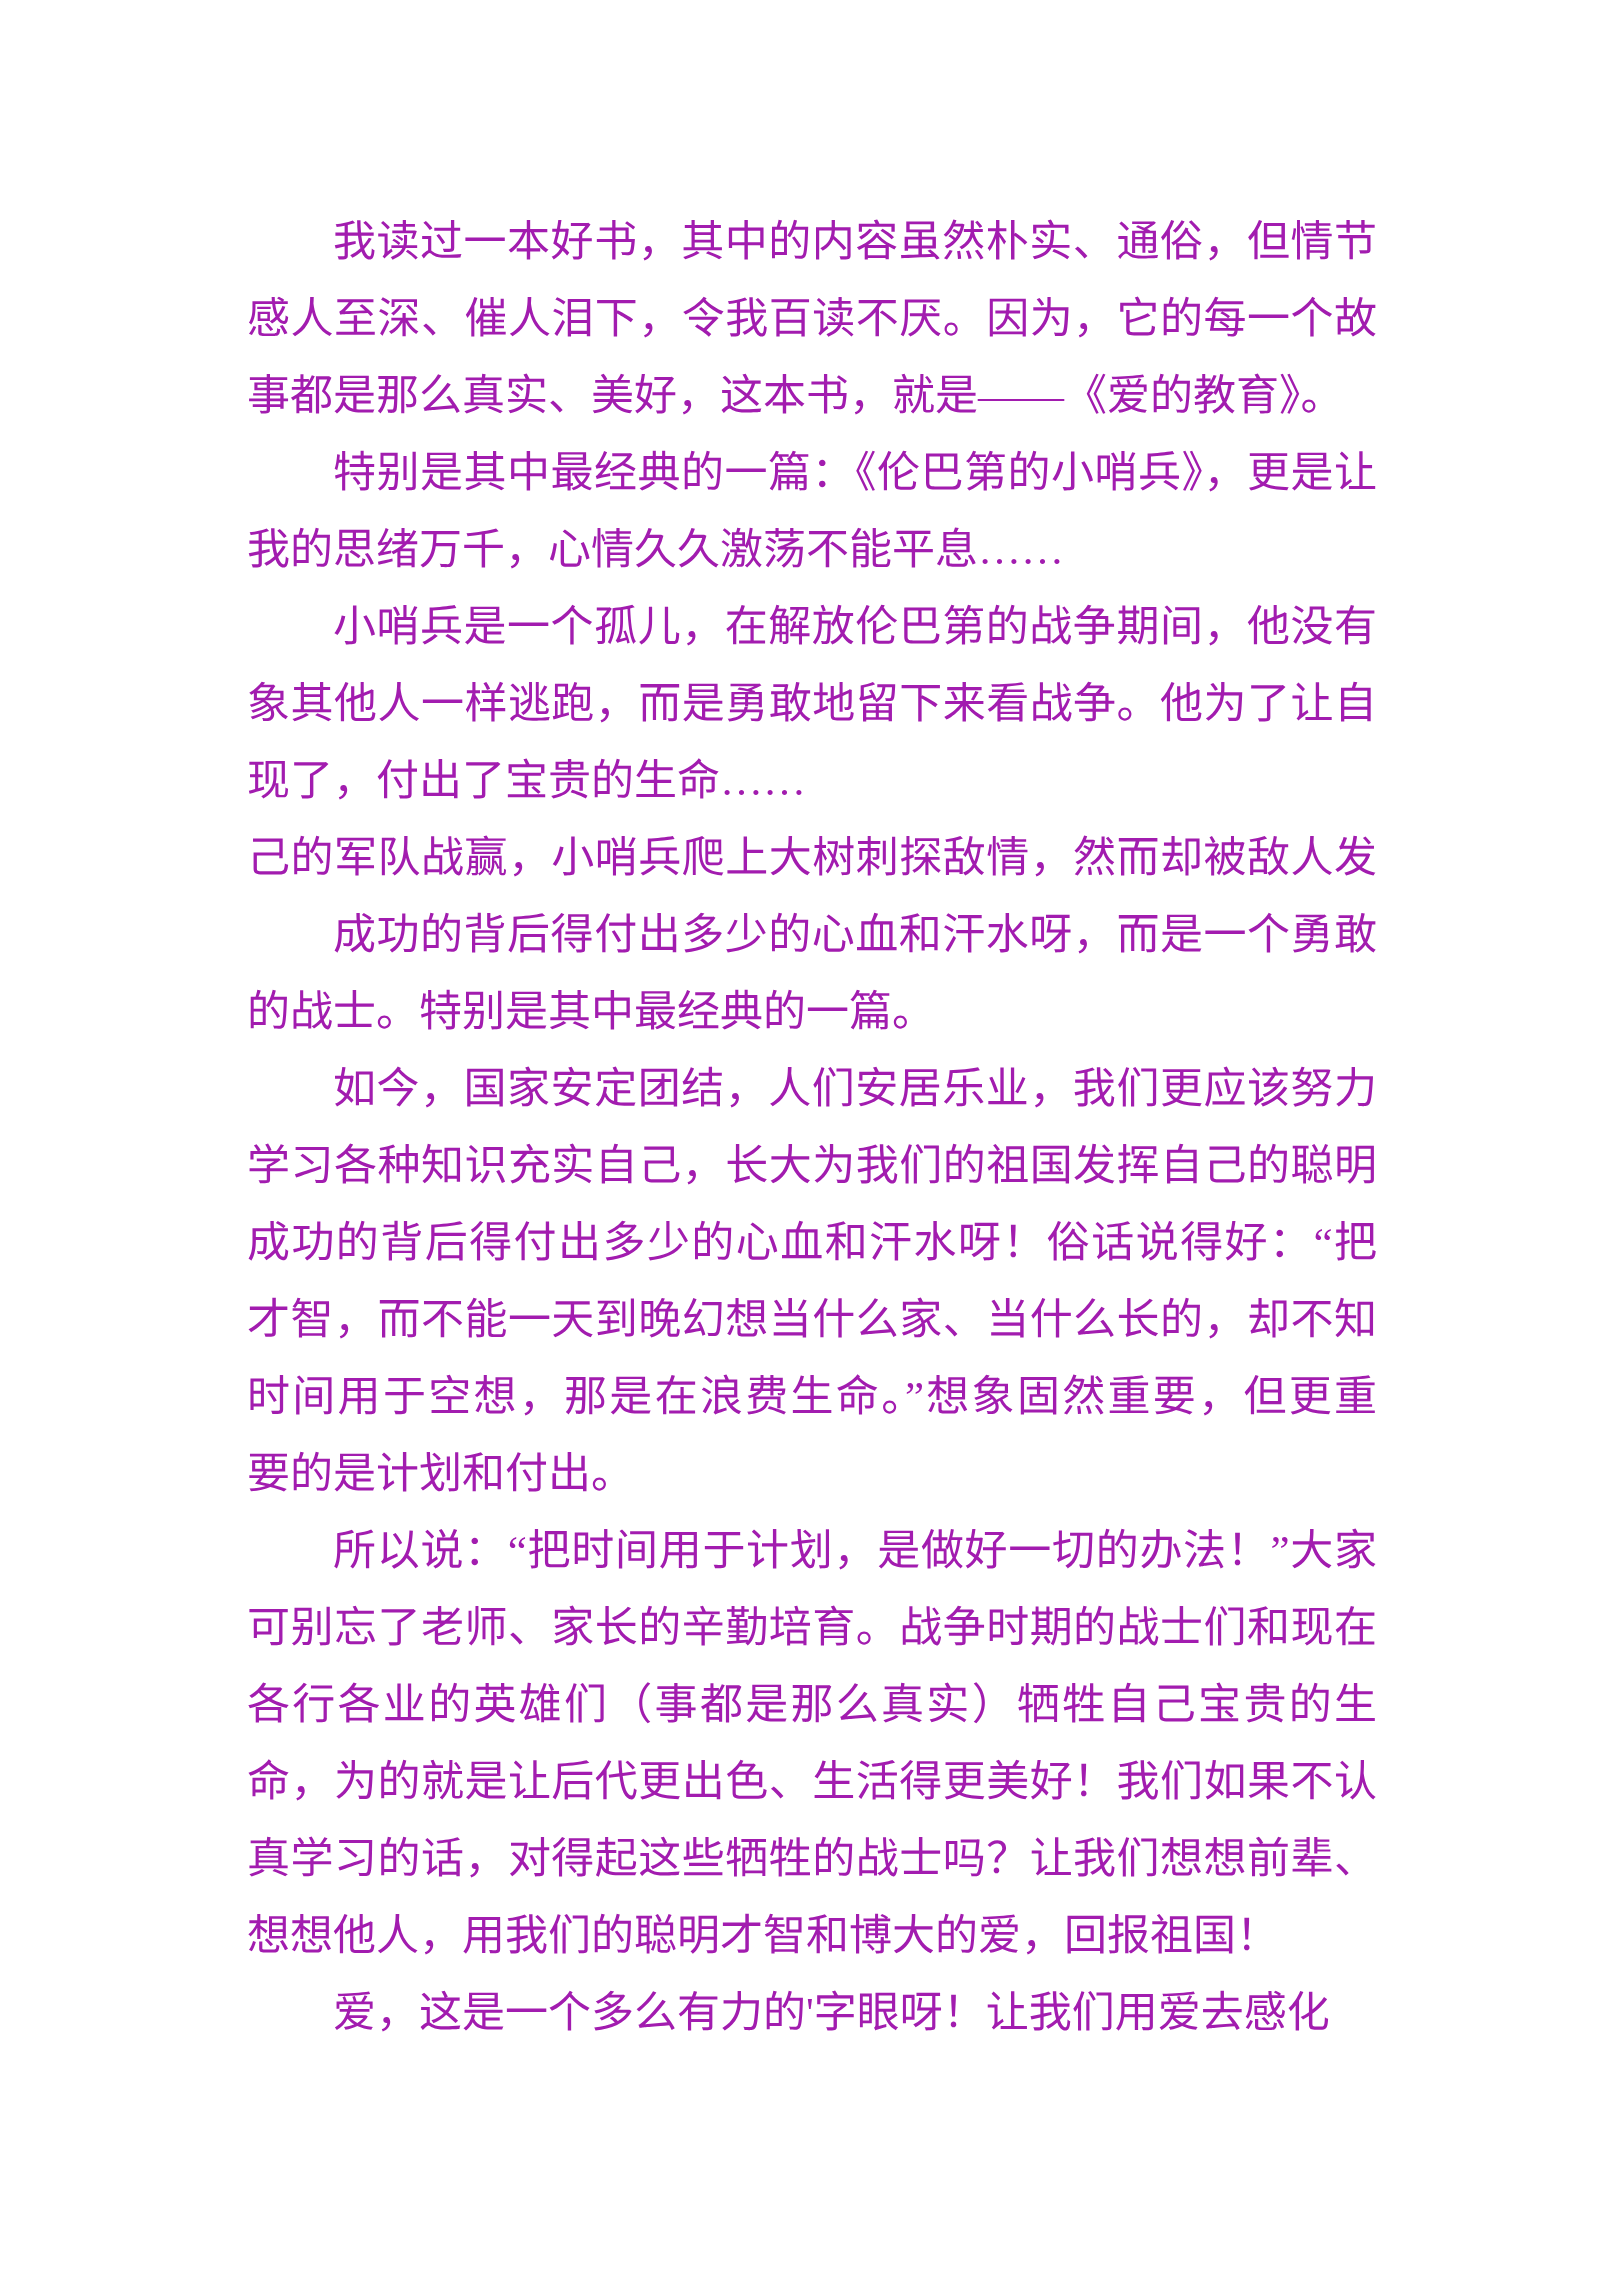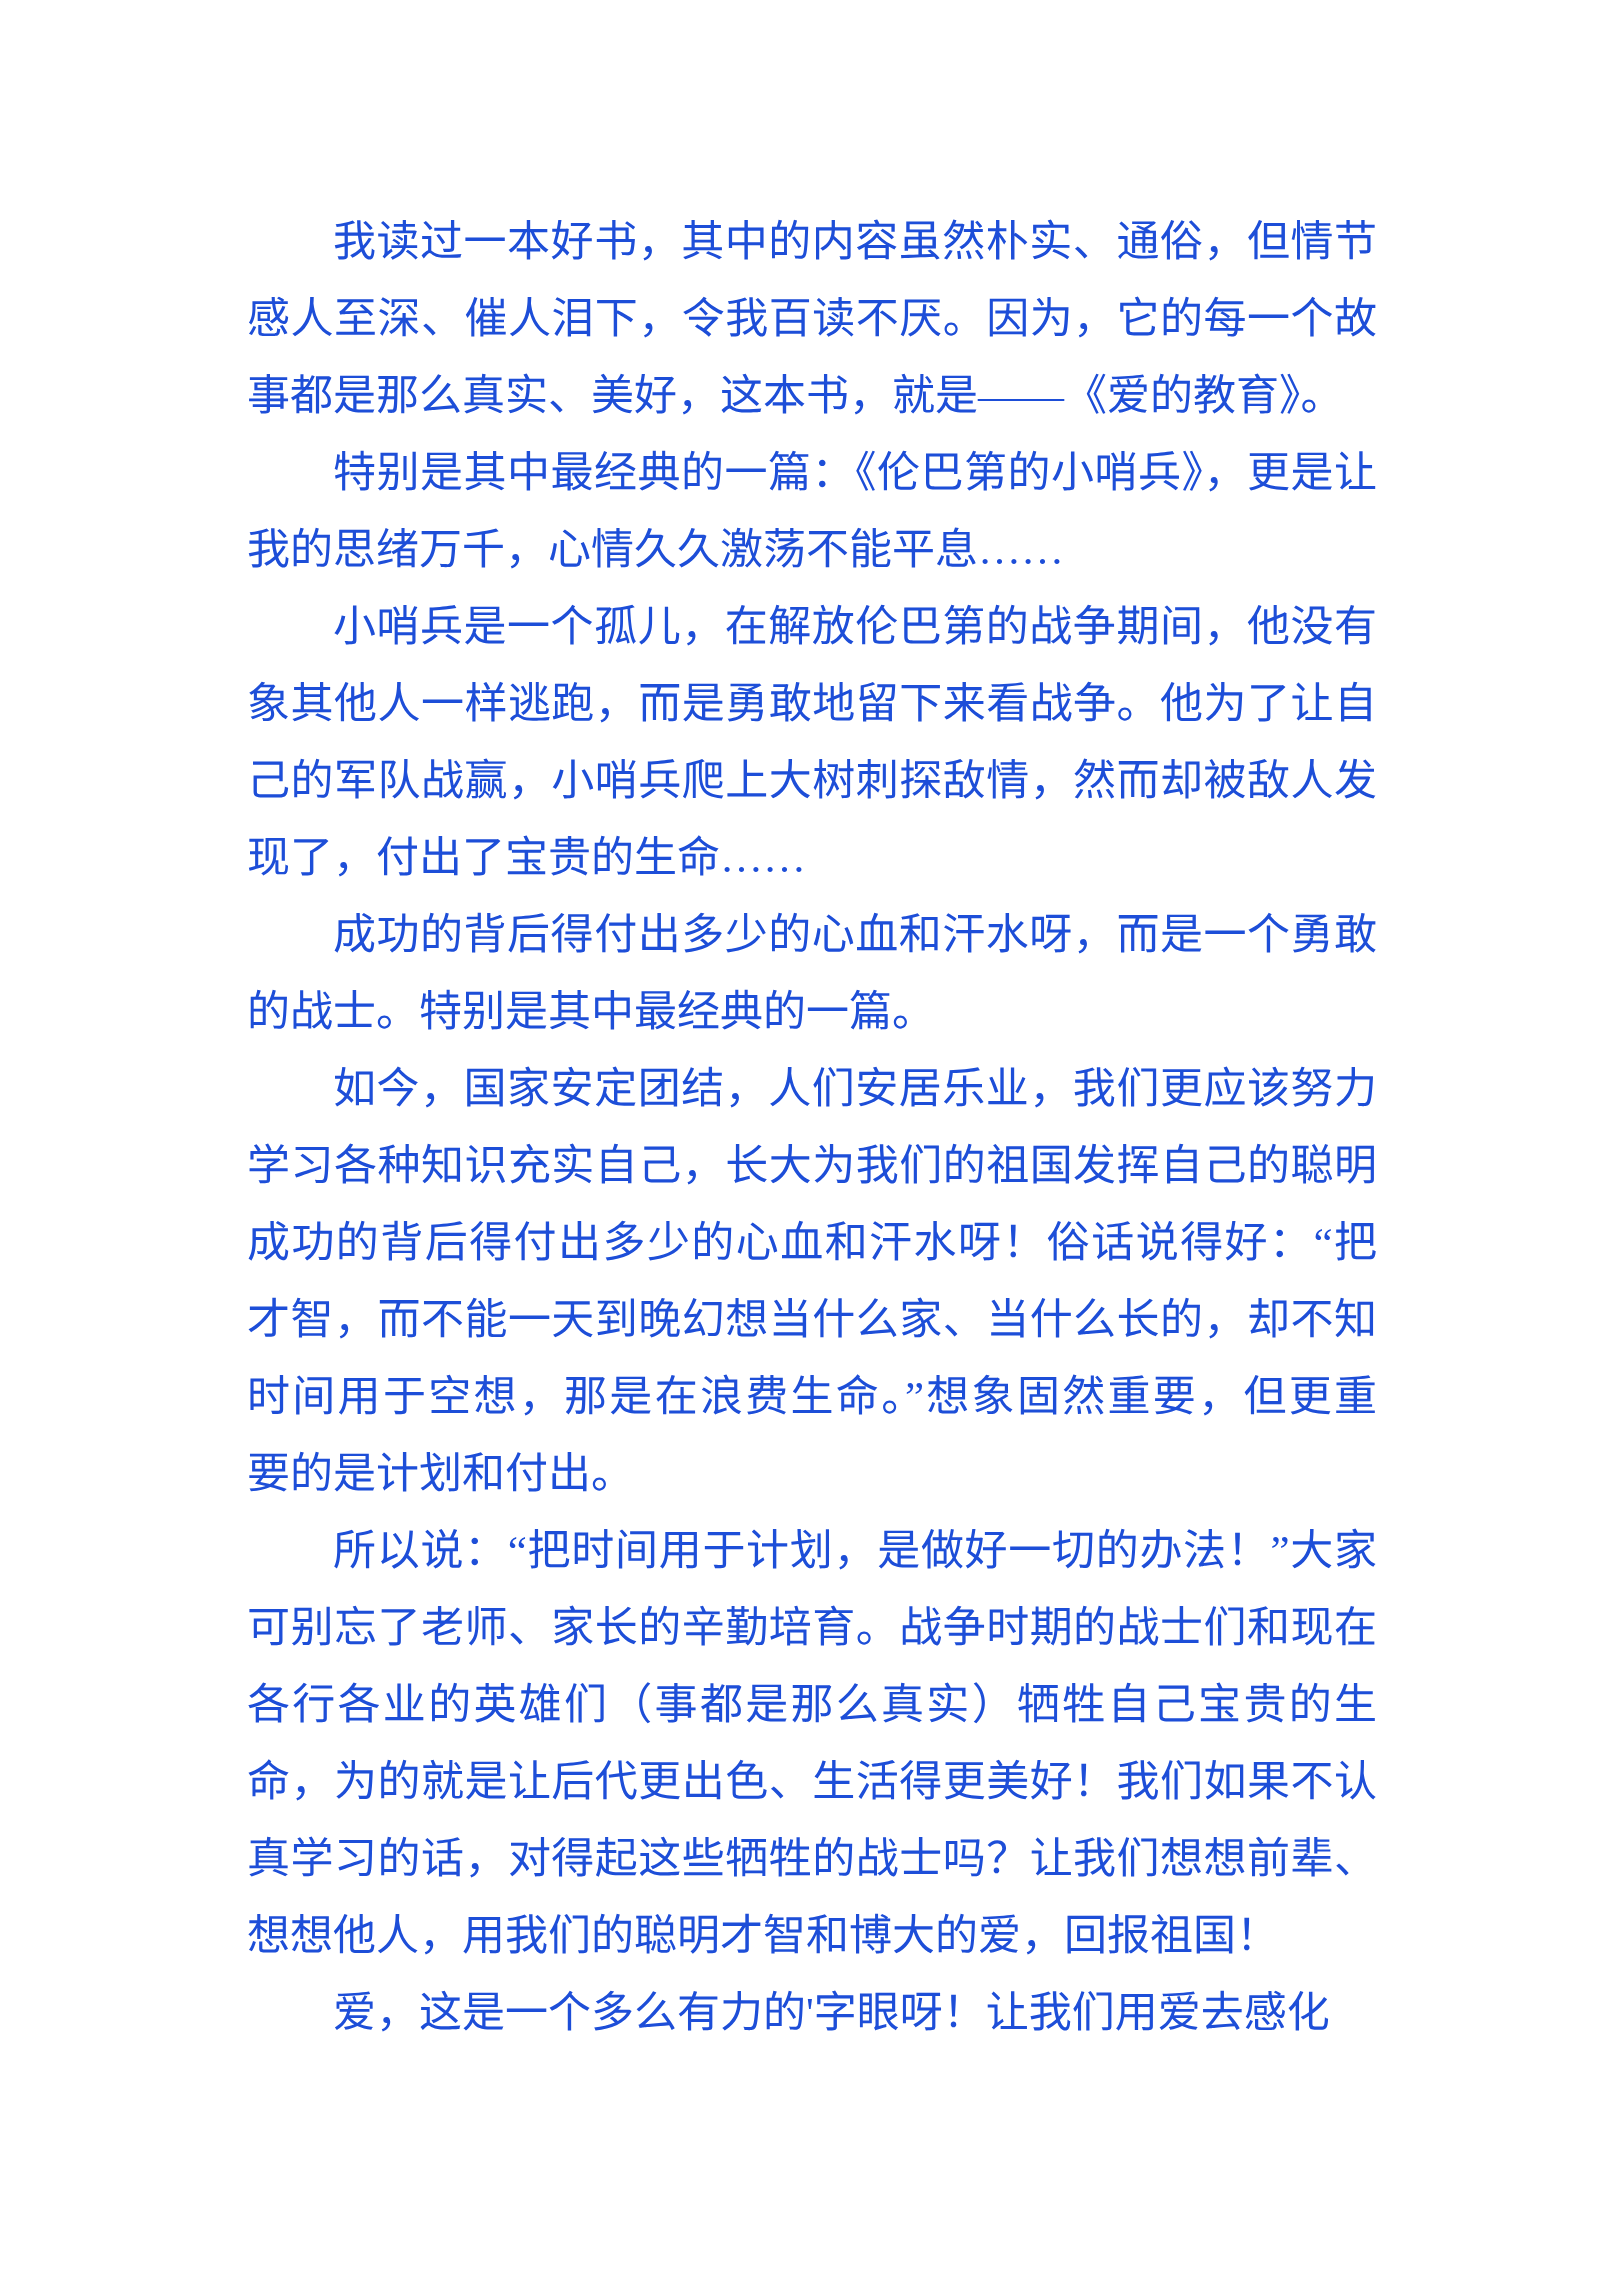--- a/index.html
+++ b/index.html
@@ -54,35 +54,35 @@
   
   .line.last {
     text-align: right;
     text-align-last: left;
   }
 </style>
 </head>
 <body>
 
 <div class="page">
-  <main class="content" style="background: rgb(255, 255, 255); color: #1d4ed8;">
+  <main class="content" style="background: rgb(255, 255, 255); color: #a21caf;">
       <div class="paragraph">
         <div class="line first fill">我读过一本好书，其中的内容虽然朴实、通俗，但情节</div>
         <div class="line fill">感人至深、催人泪下，令我百读不厌。因为，它的每一个故</div>
         <div class="line last">事都是那么真实、美好，这本书，就是——《爱的教育》。</div>
       </div>
       <div class="paragraph">
         <div class="line first fill">特别是其中最经典的一篇：《伦巴第的小哨兵》，更是让</div>
         <div class="line last">我的思绪万千，心情久久激荡不能平息……</div>
       </div>
       <div class="paragraph">
         <div class="line first fill">小哨兵是一个孤儿，在解放伦巴第的战争期间，他没有</div>
         <div class="line fill">象其他人一样逃跑，而是勇敢地留下来看战争。他为了让自</div>
+        <div class="line last">现了，付出了宝贵的生命……</div>
         <div class="line fill">己的军队战赢，小哨兵爬上大树刺探敌情，然而却被敌人发</div>
-        <div class="line last">现了，付出了宝贵的生命……</div>
       </div>
       <div class="paragraph">
         <div class="line first fill">成功的背后得付出多少的心血和汗水呀，而是一个勇敢</div>
         <div class="line last">的战士。特别是其中最经典的一篇。</div>
       </div>
       <div class="paragraph">
         <div class="line first fill">如今，国家安定团结，人们安居乐业，我们更应该努力</div>
         <div class="line fill">学习各种知识充实自己，长大为我们的祖国发挥自己的聪明</div>
         <div class="line fill">成功的背后得付出多少的心血和汗水呀！俗话说得好：“把</div>
         <div class="line fill">才智，而不能一天到晚幻想当什么家、当什么长的，却不知</div>

